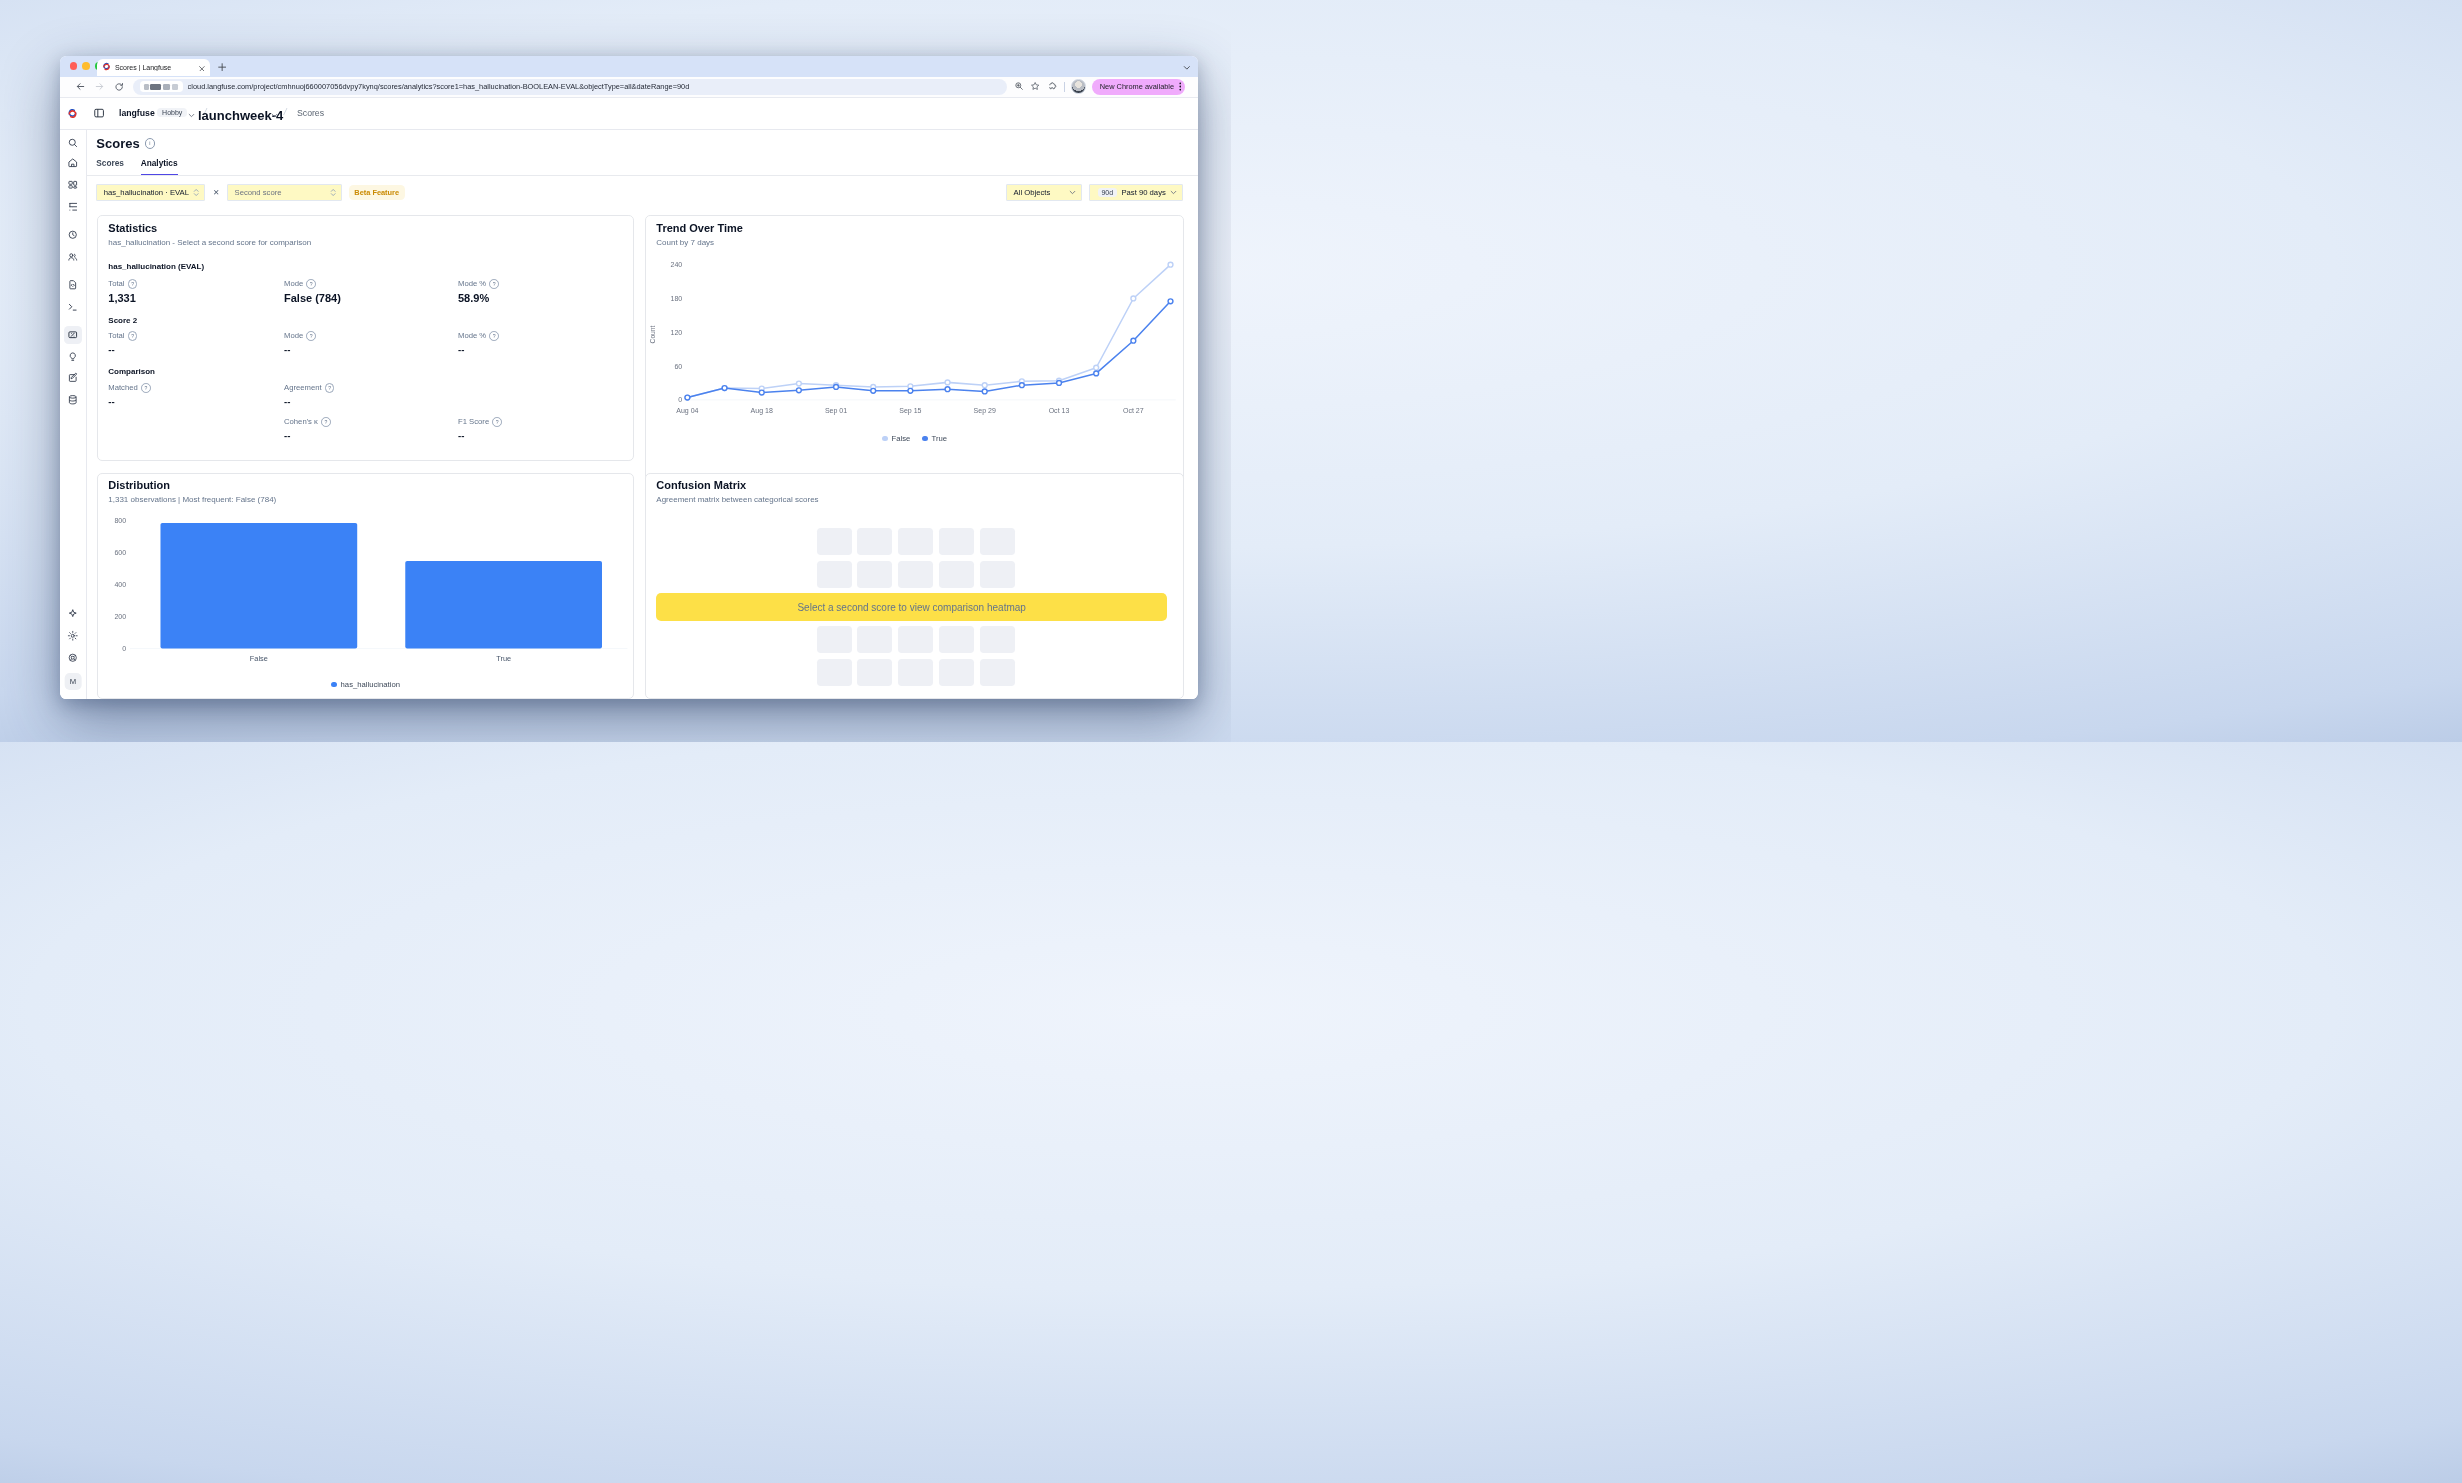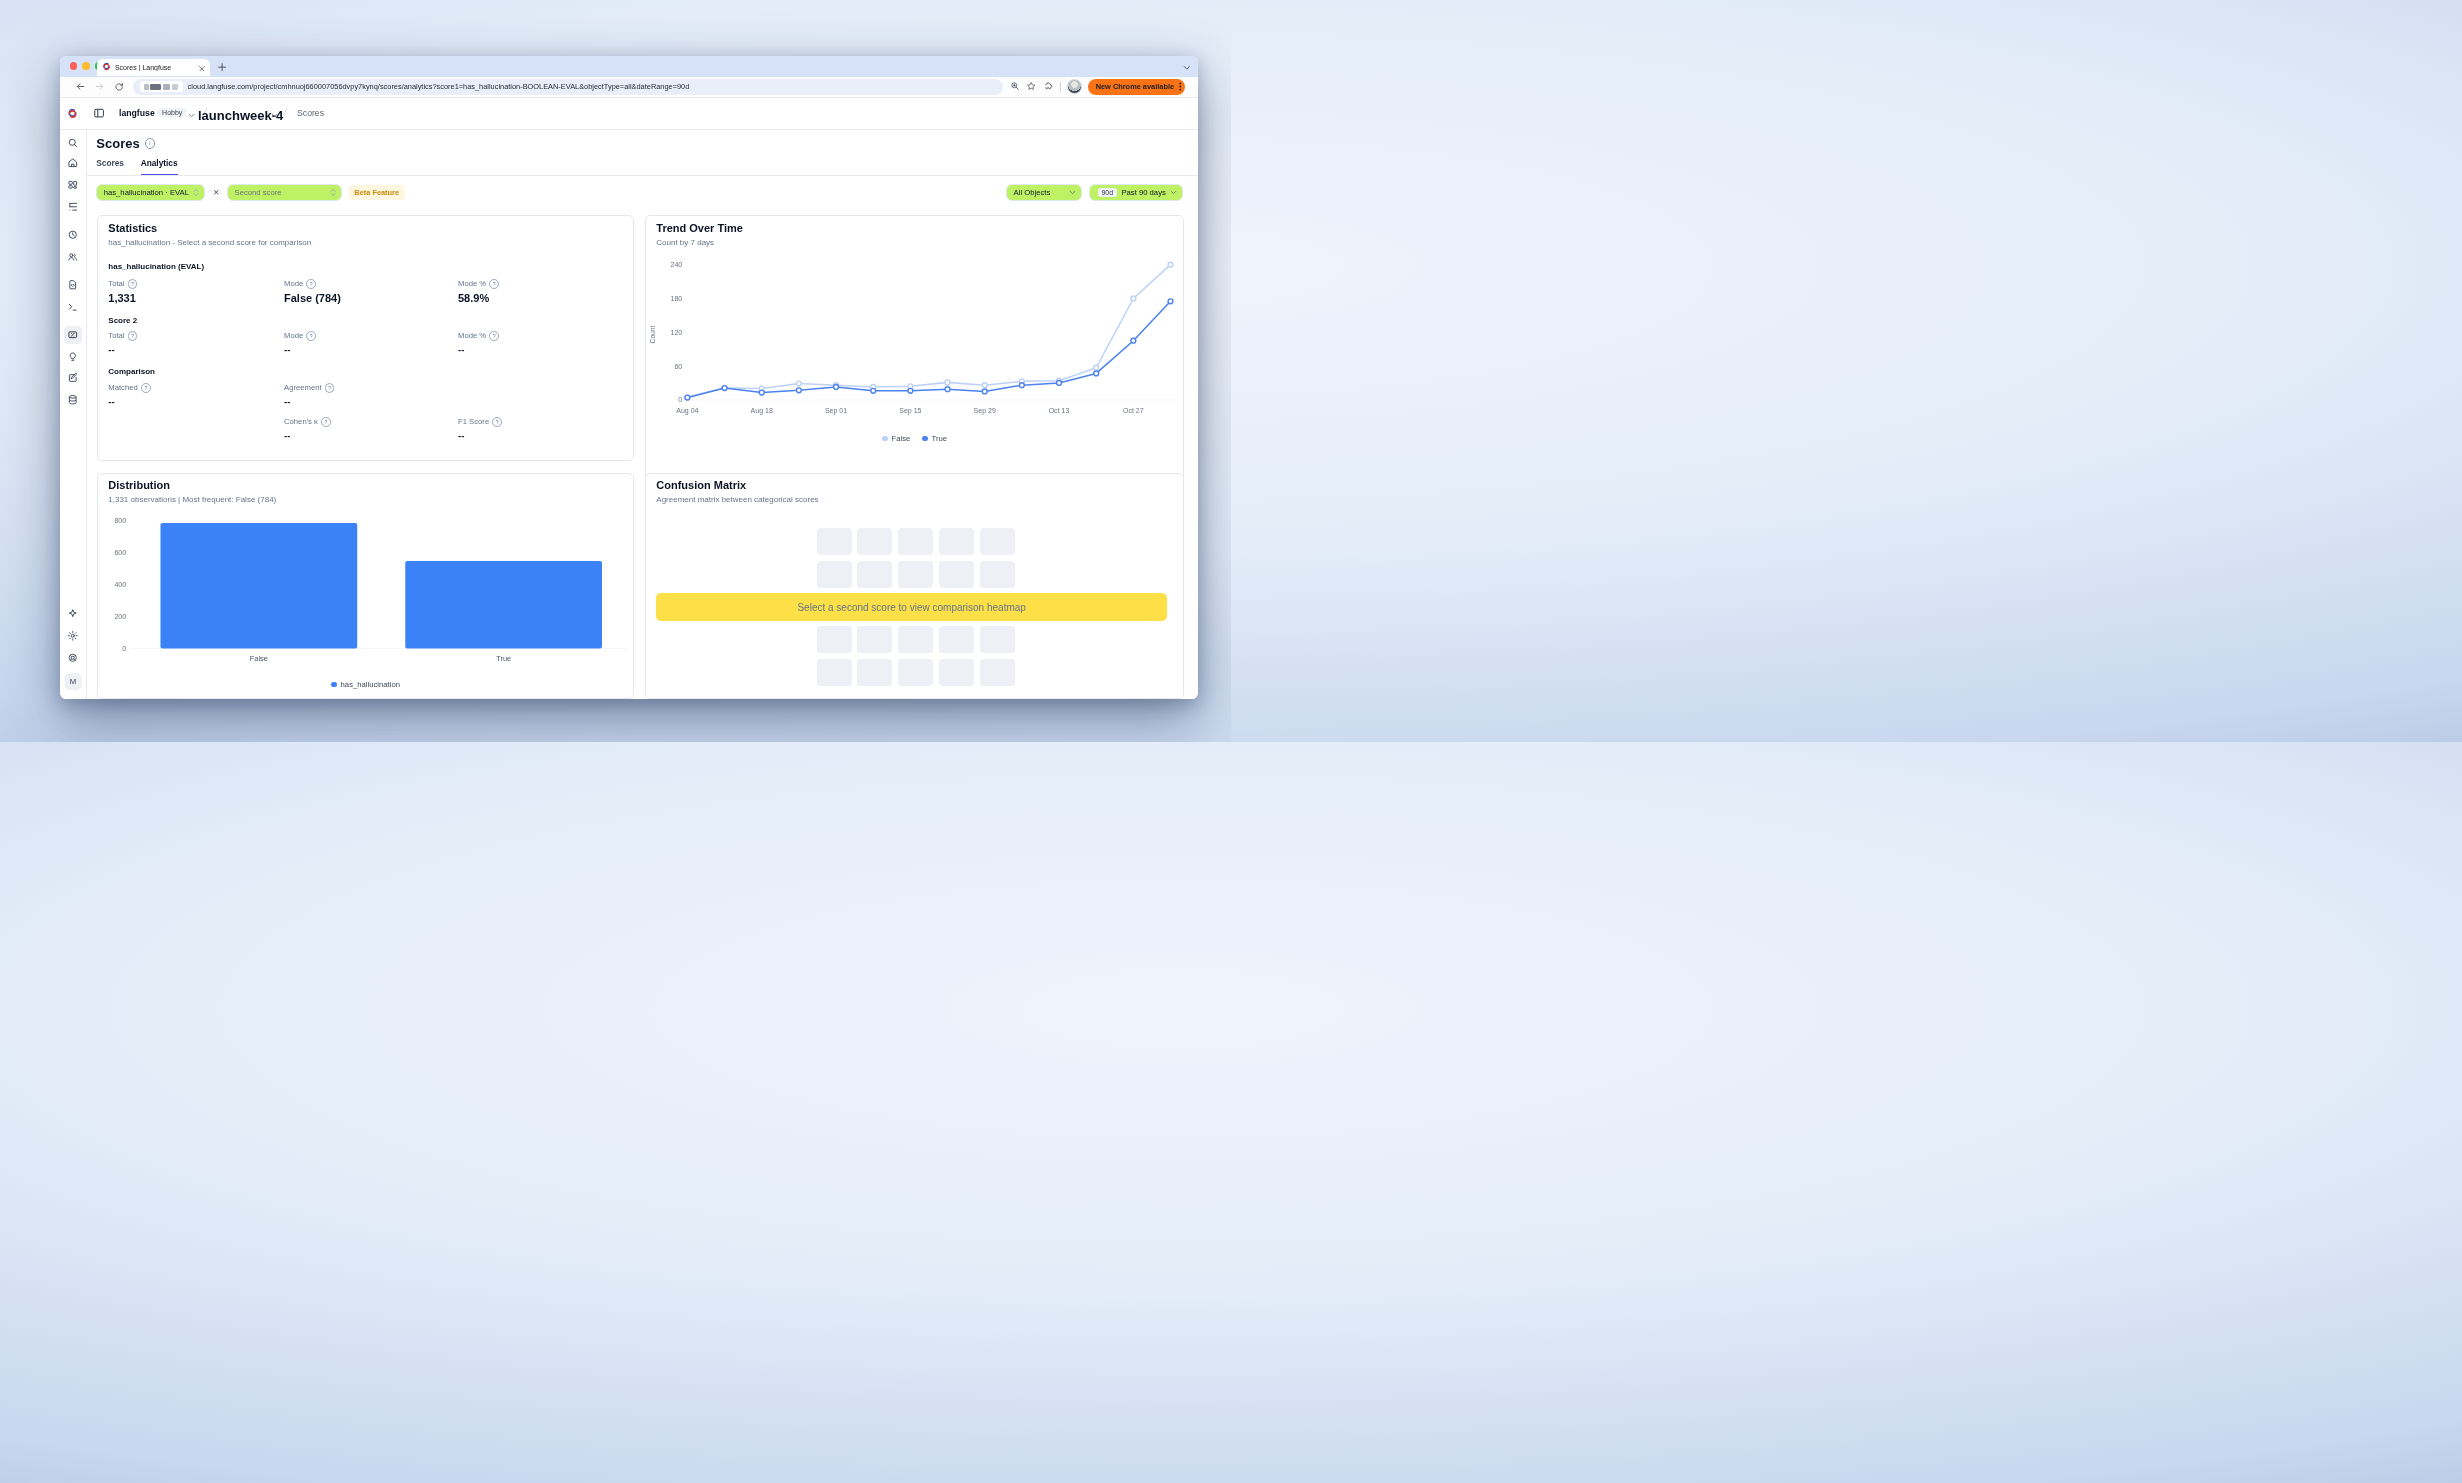--- a/index.html
+++ b/index.html
@@ -33,22 +33,22 @@
     flex:1;height:16px;background:#e9eef9;border-radius:8.3px;display:flex;align-items:center;
     padding:0 6.4px;gap:5.1px;min-width:0;margin:0 2.6px;
   }
   .site-chip{background:#fff;border-radius:3.8px;height:11px;display:flex;align-items:center;gap:1.9px;padding:0 4.5px;flex:none;}
   .site-chip i{display:block;height:5.8px;border-radius:1.3px;}
   .url{font-size:7.4px;color:#1f2430;white-space:nowrap;overflow:hidden;}
   .right-ics{display:flex;align-items:center;gap:6.4px;flex:none;}
   .divider-v{width:0.6px;height:10.3px;background:#c9d2e4;}
   .avatar-ph{width:13px;height:13px;border-radius:50%;background:radial-gradient(circle at 50% 35%, #e8e4de 0 30%, #b9bdc4 31% 60%, #3c4450 61% 100%);border:0.6px solid #cfd6e2;}
   .chrome-pill{
-    background:#f97316;border-radius:9px;height:16px;display:flex;align-items:center;gap:4.5px;
-    padding:0 3.8px 0 7.7px;font-size:7.4px;color:#1c1e23;flex:none;font-weight:bold;
+    background:#f0abfc;border-radius:9px;height:16px;display:flex;align-items:center;gap:4.5px;
+    padding:0 3.8px 0 7.7px;font-size:7.4px;color:#1c1e23;flex:none;
   }
   
   .app{flex:1;background:#fff;position:relative;min-height:0;}
   .app-header{height:31px;border-bottom:0.6px solid #e7e9ef;position:relative;}
   .logo{position:absolute;left:7px;top:10.3px;}
   .panel-toggle{position:absolute;left:33px;top:9px;}
   .brand{position:absolute;left:59px;top:9.6px;font-size:8.7px;font-weight:700;color:#0b1324;}
   .plan-badge{position:absolute;left:97px;top:9.6px;background:#f1f3f7;border-radius:3.8px;font-size:7px;color:#374151;padding:1.3px 5.1px;}
   .hdr-chev1{position:absolute;left:128px;top:12.2px;}
   .crumb-sep{position:absolute;top:8.3px;font-size:9.6px;color:#cbd2dc;font-weight:300;transform:skewX(-12deg);}
@@ -64,21 +64,21 @@
   .m-avatar{position:absolute;left:50%;transform:translateX(-50%);width:16.7px;height:16.7px;border-radius:5.1px;background:#eef0f4;display:flex;align-items:center;justify-content:center;font-size:7.7px;color:#374151;}
   .main{position:absolute;left:26px;top:0;right:0;bottom:0;overflow:hidden;}
   .page-title{position:absolute;left:10.3px;top:7px;font-size:13px;font-weight:700;color:#0b1324;display:flex;align-items:center;gap:5.1px;}
   .info-circ{width:8.3px;height:8.3px;border-radius:50%;border:0.6px solid #8c9bb0;color:#64748b;font-size:5.5px;display:inline-flex;align-items:center;justify-content:center;font-weight:400;}
   .tabs-line{position:absolute;left:0;right:0;top:46px;height:0.6px;background:#e8eaee;}
   .tabs-row{position:absolute;left:10.3px;top:29px;display:flex;gap:16.7px;}
   .ptab{font-size:8.3px;font-weight:600;color:#3f4a5a;padding-bottom:5.8px;border-bottom:1.6px solid transparent;}
   .ptab.active{color:#0b1324;border-bottom-color:#4f46e5;}
   .filters{position:absolute;left:10.3px;right:15.4px;top:55px;height:16.7px;display:flex;align-items:center;gap:6.4px;}
   .select{
-    height:16.7px;border:0.6px solid #e2e8f0;border-radius:6px;background:#bef264;display:flex;align-items:center;
+    height:16.7px;border:0.6px solid #e2e8f0;border-radius:1px;background:#fef9c3;display:flex;align-items:center;
     justify-content:space-between;padding:0 5.1px 0 6.4px;font-size:7.7px;color:#0f172a;box-sizing:border-box;
   }
   .select .ph{color:#6b7280;}
   .x-btn{color:#475569;font-size:7.7px;padding:0 1.3px;}
   .beta-badge{background:#fdf7e2;color:#ca8a04;font-size:7.4px;font-weight:700;border-radius:4.5px;padding:3.2px 5.8px;}
   .spacer{flex:1;}
   .range-chip{background:#f1f3f7;border-radius:3.2px;font-size:7px;color:#374151;padding:1.3px 3.8px;margin-right:4.5px;}
   .card{position:absolute;background:#fff;border:0.6px solid #e5e7eb;border-radius:5.1px;box-sizing:border-box;}
   .card-title{position:absolute;left:10.3px;top:6.4px;font-size:11px;font-weight:700;color:#0b1324;}
   .card-sub{position:absolute;left:10.3px;top:22.4px;font-size:8px;color:#64748b;}

